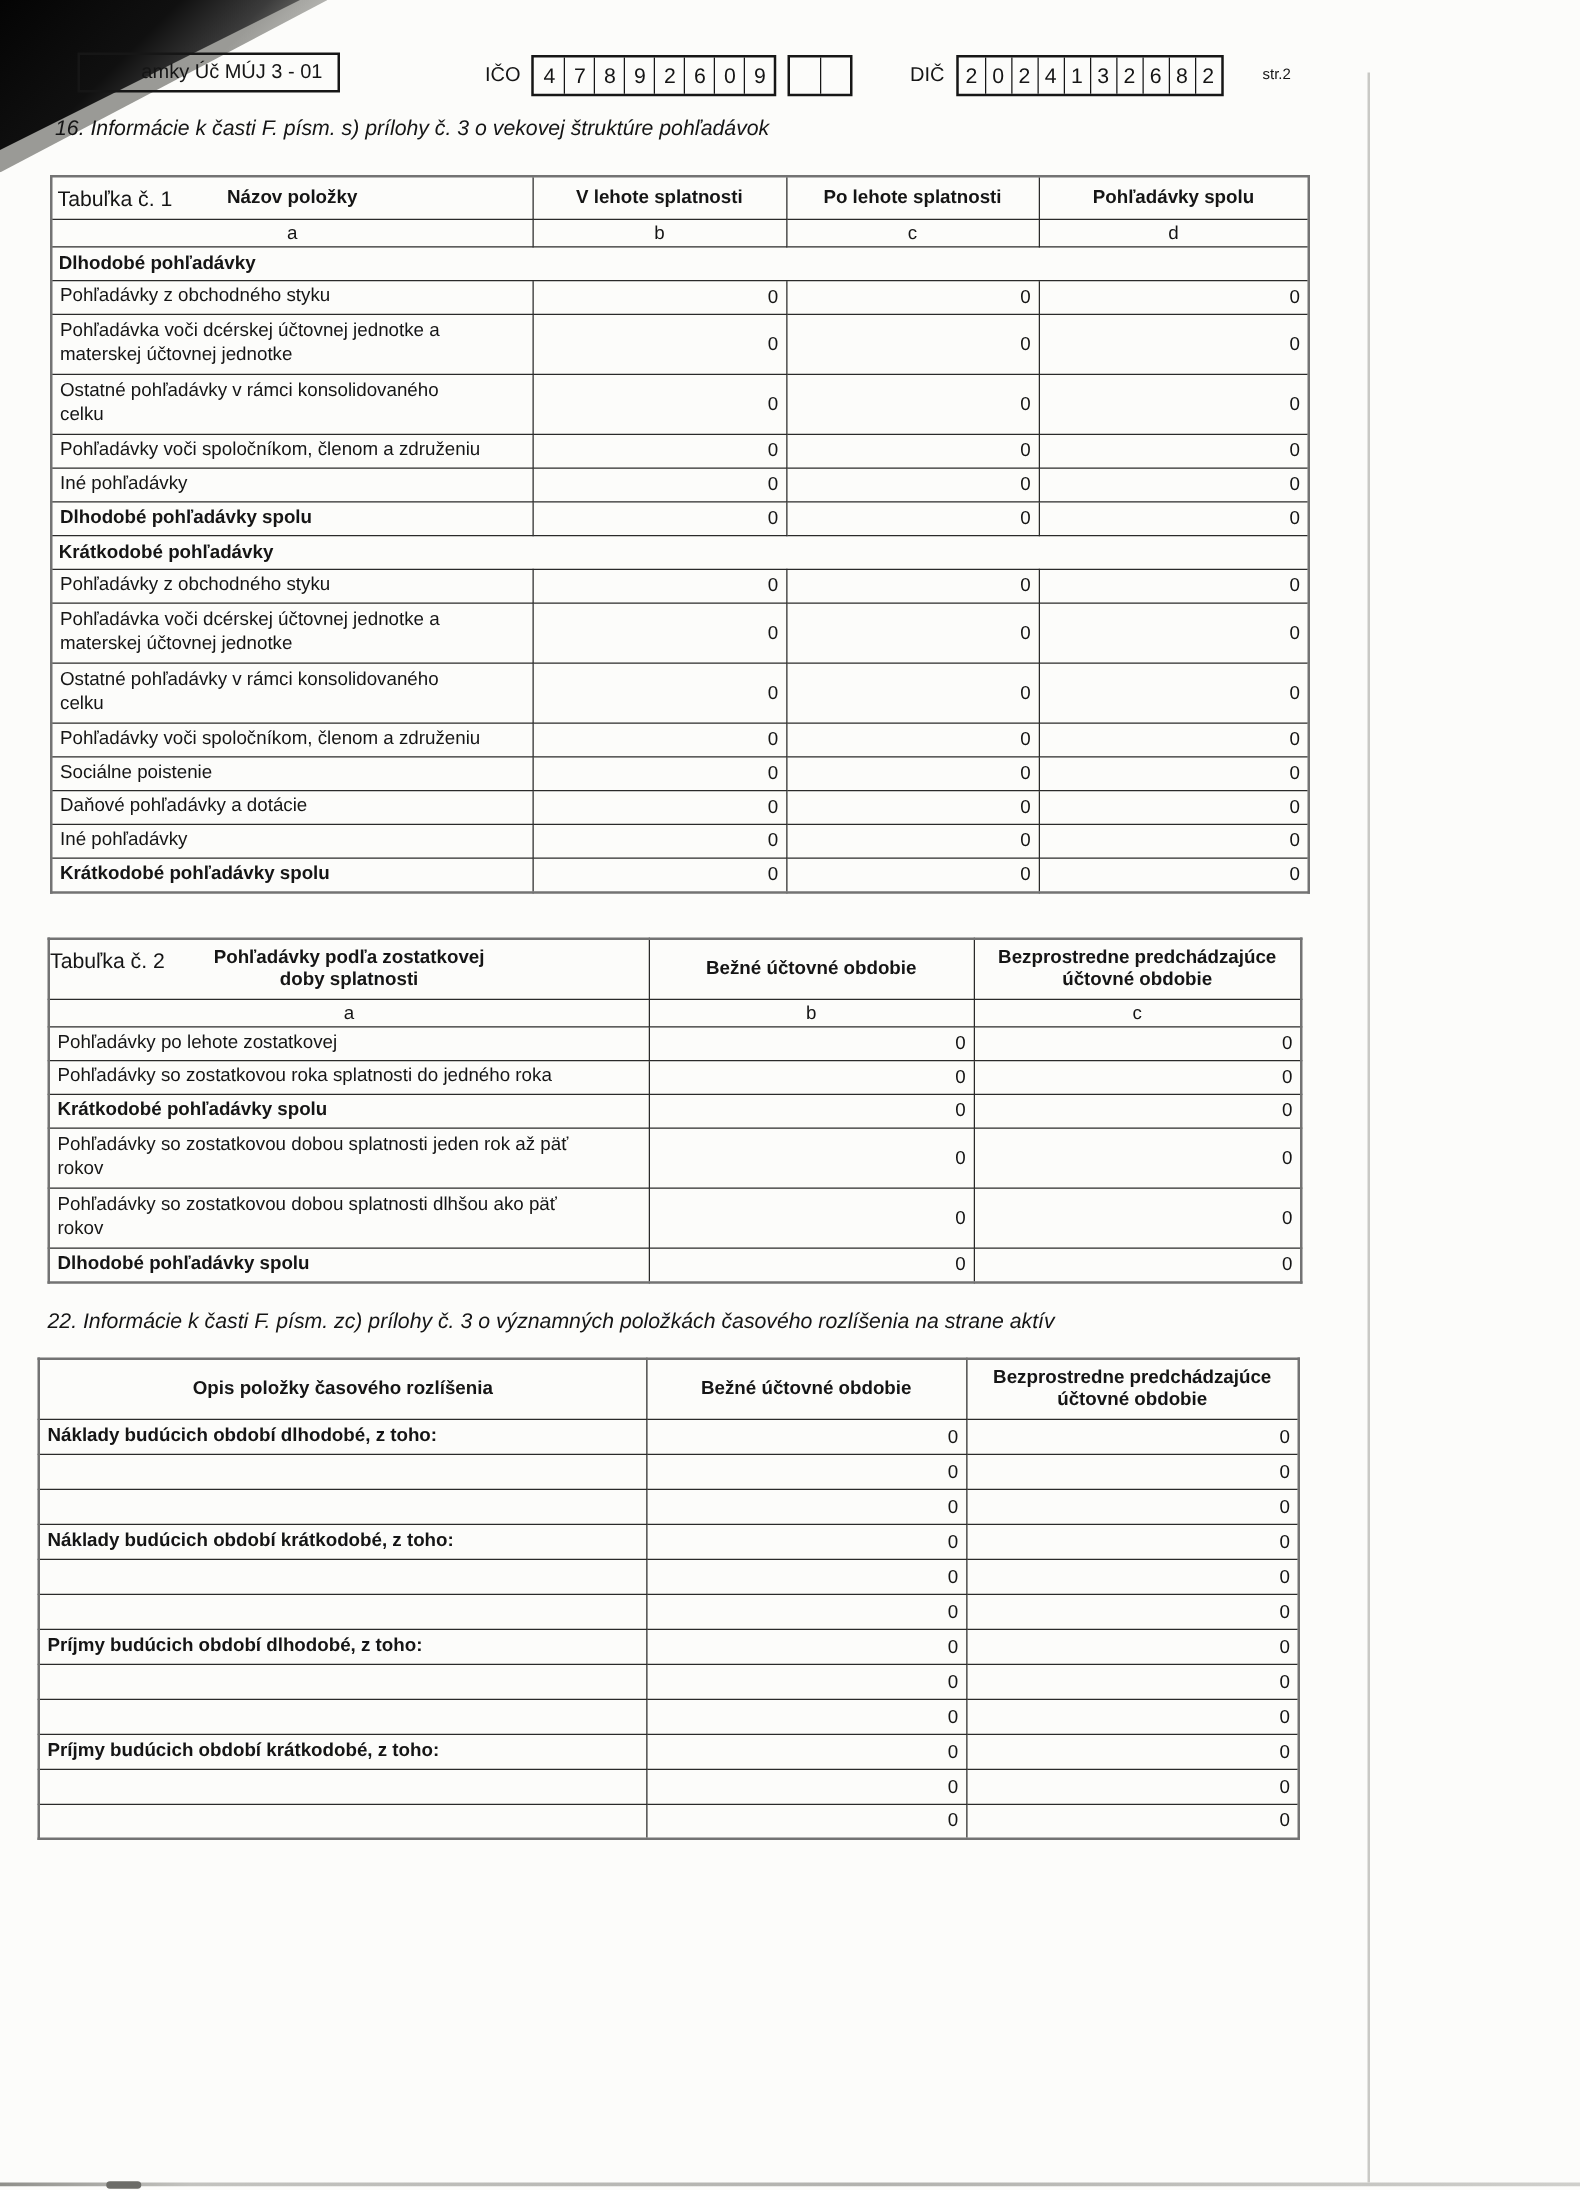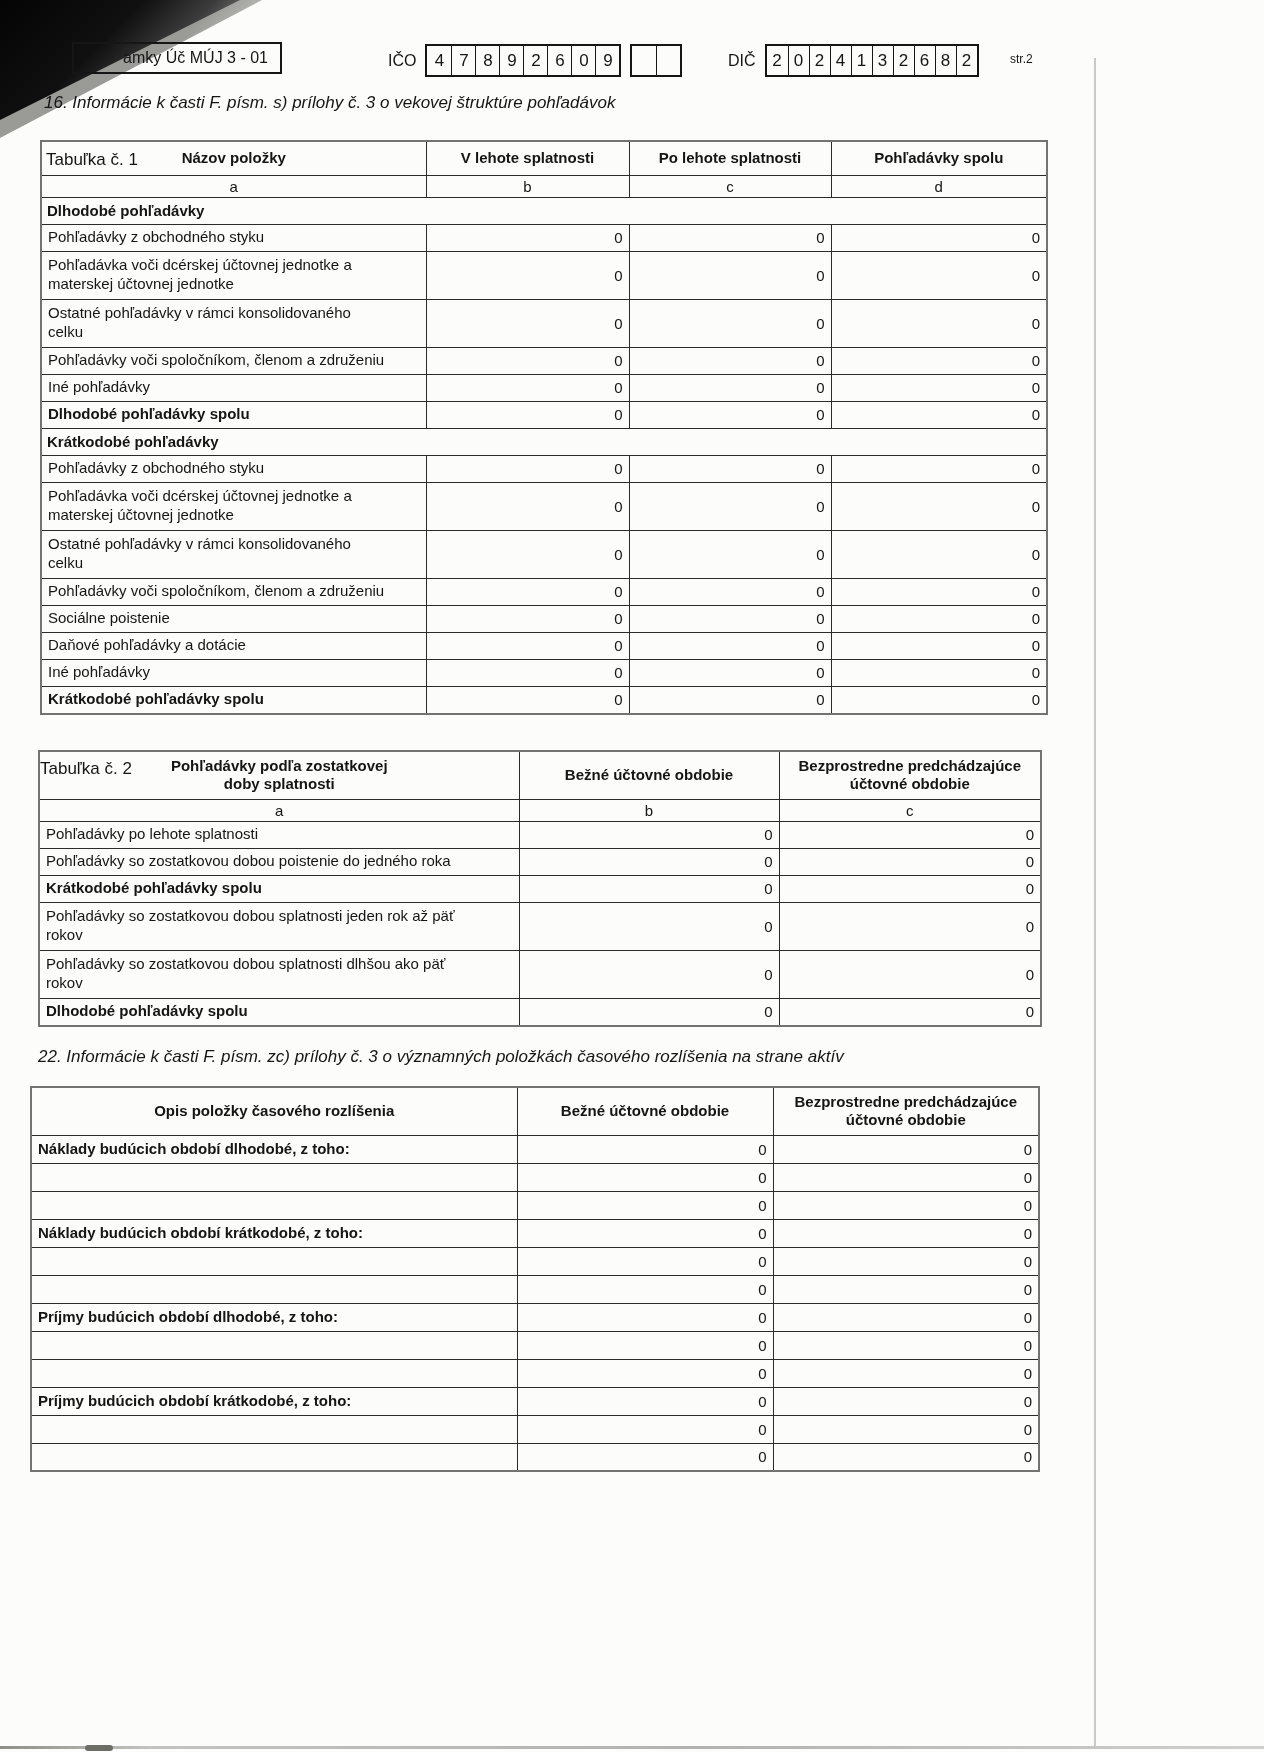--- a/index.html
+++ b/index.html
@@ -24,21 +24,21 @@
     clip-path: polygon(0 0, 100% 0, 0 100%);
     background: linear-gradient(135deg, #040404 0%, #101010 40%, #3c3c3c 60%, #7e7e7a 76%, rgba(200,200,196,0) 95%);
   }
   .edge-right { position: absolute; left: 1094px; top: 58px; width: 2px; height: 1688px; background: #c9c9c5; }
   .edge-bottom { position: absolute; left: 0; bottom: 3px; width: 1264px; height: 3px;
     background: linear-gradient(90deg, #8f8f8a 0%, #c3c3bf 12%, #b2b2ae 55%, #cfcfcb 100%); }
   .edge-spot { position: absolute; left: 85px; bottom: 1px; width: 28px; height: 6px; background: #6d6d68; border-radius: 3px; }
 
   
   .form-box {
-    position: absolute; left: 72px; top: 42px; width: 210px; height: 32px;
+    position: absolute; left: 62px; top: 42px; width: 210px; height: 32px;
     border: 2px solid #161616;
     display: flex; align-items: center; justify-content: flex-end;
     padding-right: 12px; font-size: 16px;
   }
   .hgroup { position: absolute; display: flex; align-items: center; gap: 9px; font-size: 16px; }
   .strip { display: flex; border: 2px solid #161616; }
   .cell {
     width: 24px; height: 29px;
     display: flex; align-items: center; justify-content: center;
     font-size: 17px; border-left: 1px solid #161616;
@@ -253,26 +253,26 @@
         <th>Bežné účtovné obdobie</th>
         <th>Bezprostredne predchádzajúce
 účtovné obdobie</th>
       </tr>
       <tr class="sub" style="height:22px">
         <td>a</td>
         <td>b</td>
         <td>c</td>
       </tr>
       <tr style="height:27px">
-        <td class="nm">Pohľadávky po lehote splatnosti</td>
-        <td class="vl">0</td>
-        <td class="vl">0</td>
-      </tr>
-      <tr style="height:27px">
-        <td class="nm">Pohľadávky so zostatkovou dobou poistenie do jedného roka</td>
+        <td class="nm">Pohľadávky po lehote zostatkovej</td>
+        <td class="vl">0</td>
+        <td class="vl">0</td>
+      </tr>
+      <tr style="height:27px">
+        <td class="nm">Pohľadávky so zostatkovou roka splatnosti do jedného roka</td>
         <td class="vl">0</td>
         <td class="vl">0</td>
       </tr>
       <tr style="height:27px">
         <td class="nm b">Krátkodobé pohľadávky spolu</td>
         <td class="vl">0</td>
         <td class="vl">0</td>
       </tr>
       <tr style="height:48px">
         <td class="nm">Pohľadávky so zostatkovou dobou splatnosti jeden rok až päť

